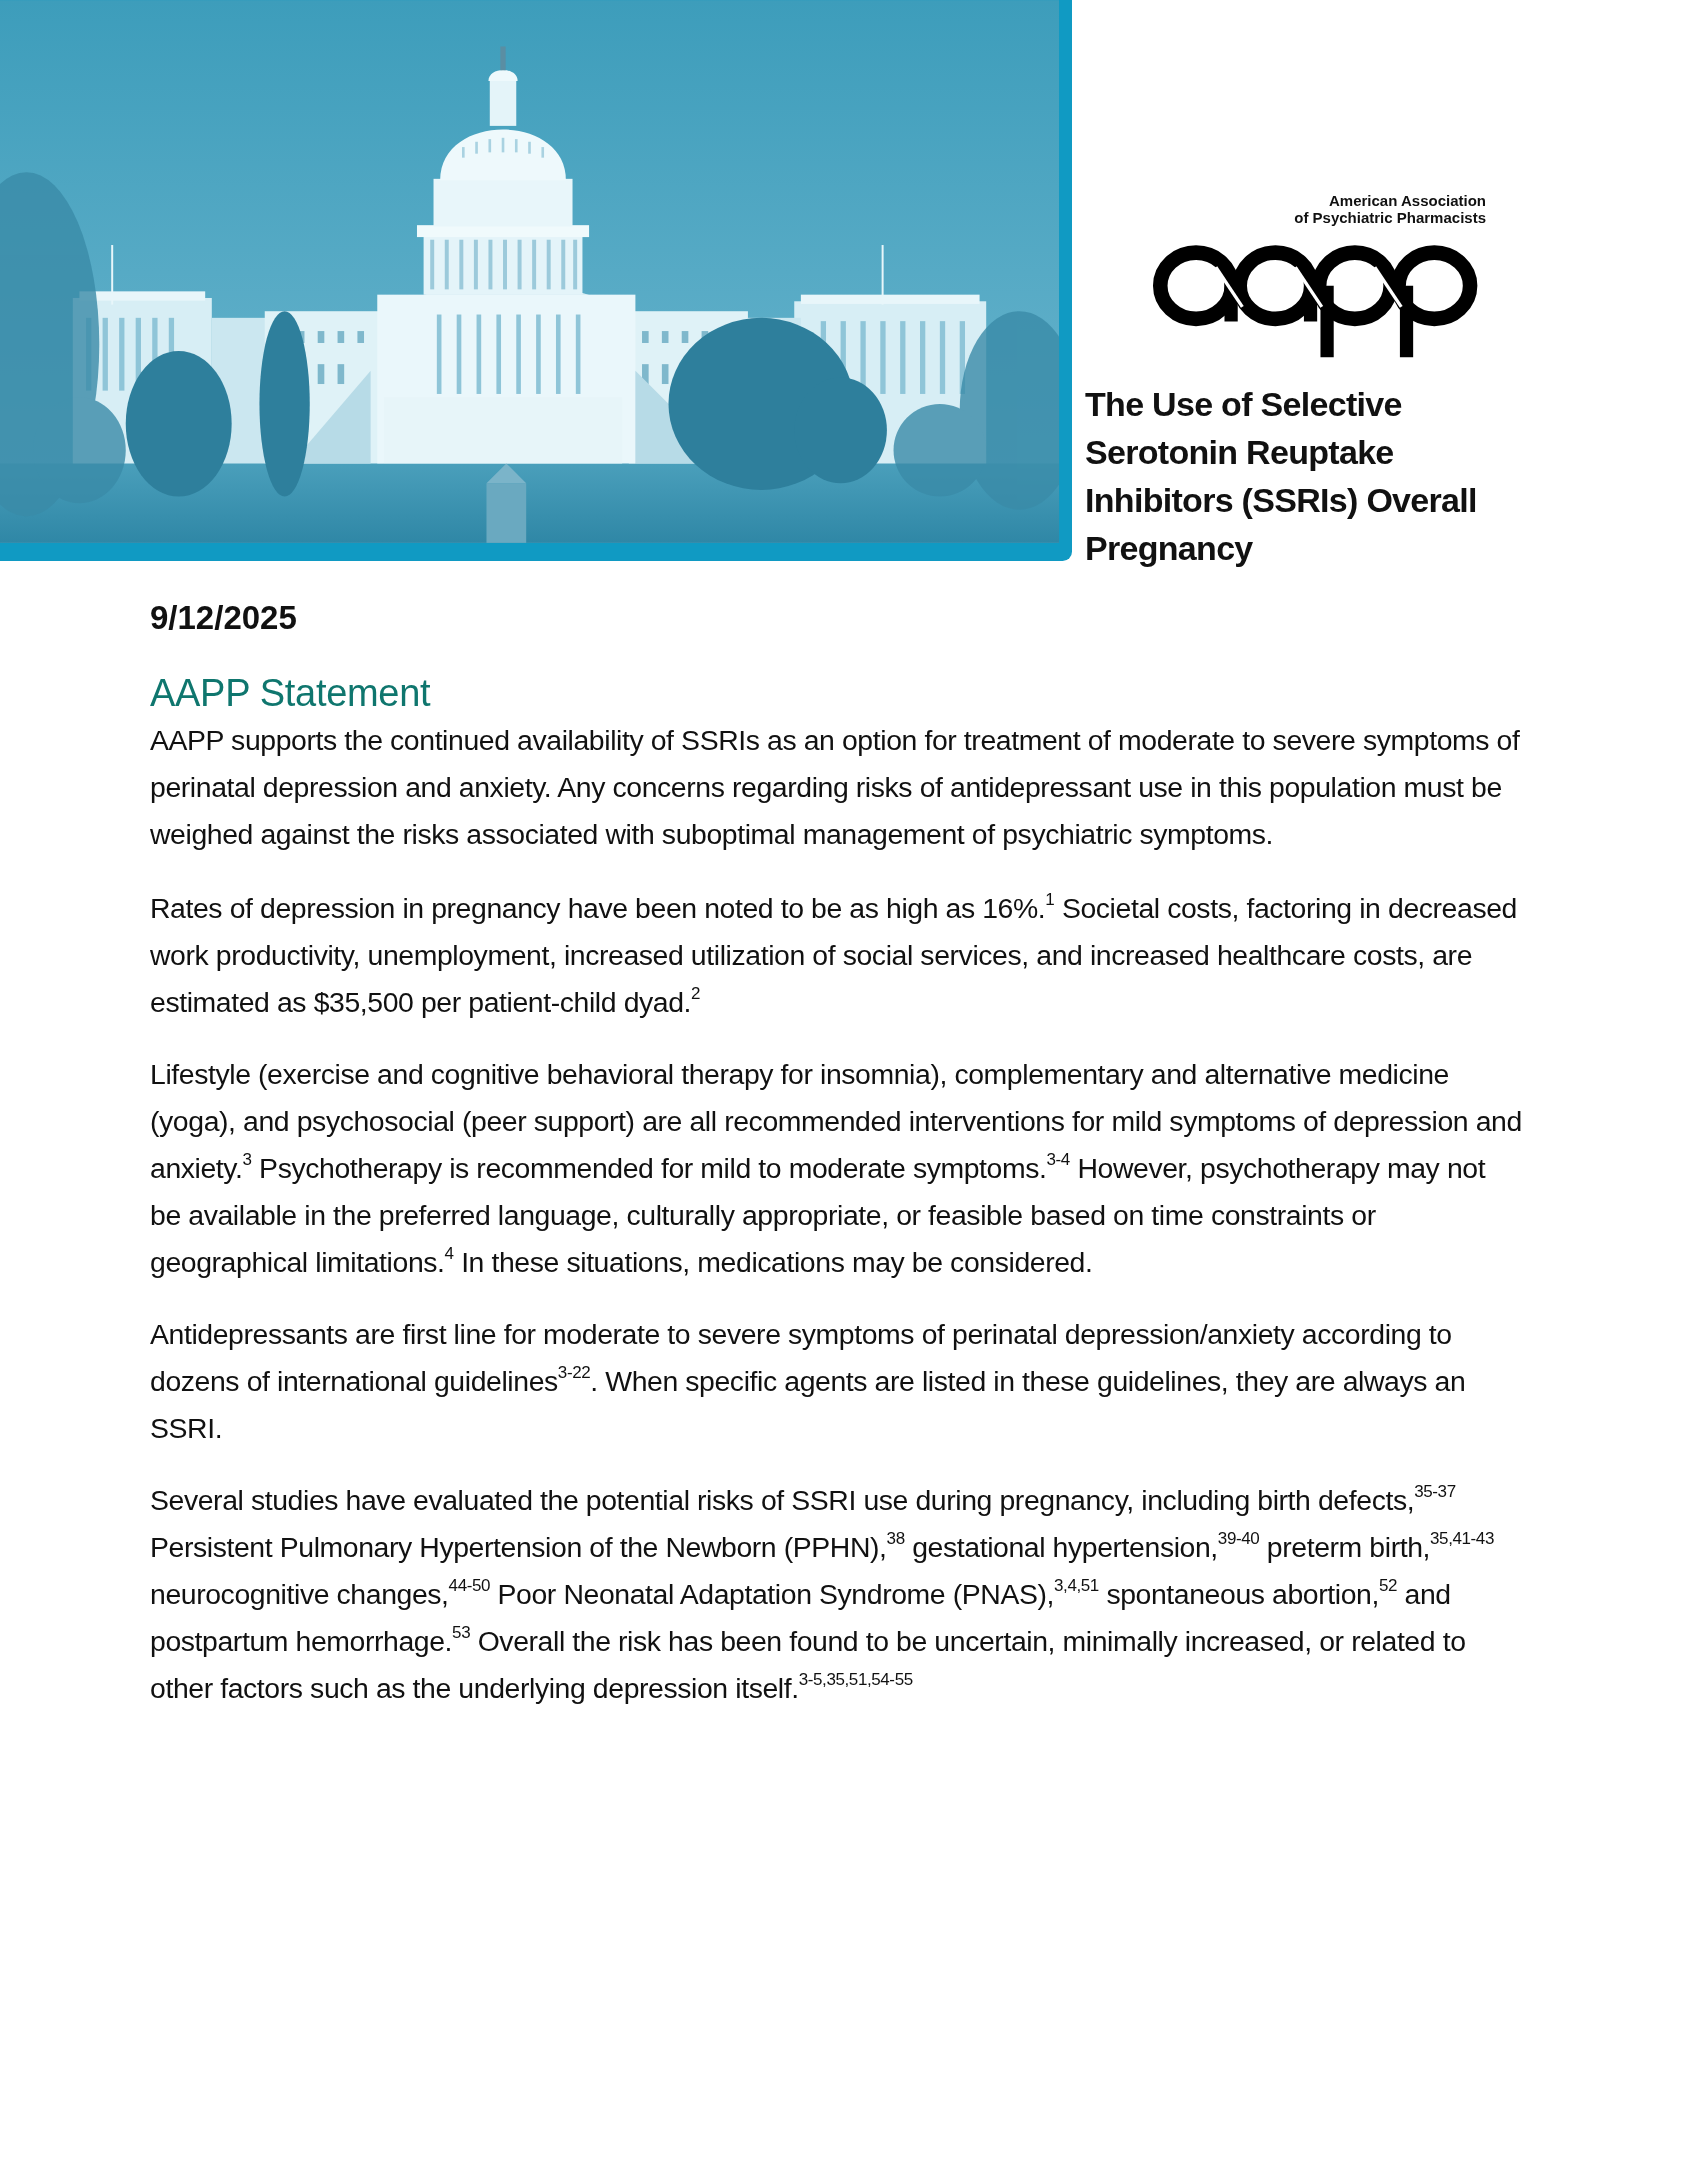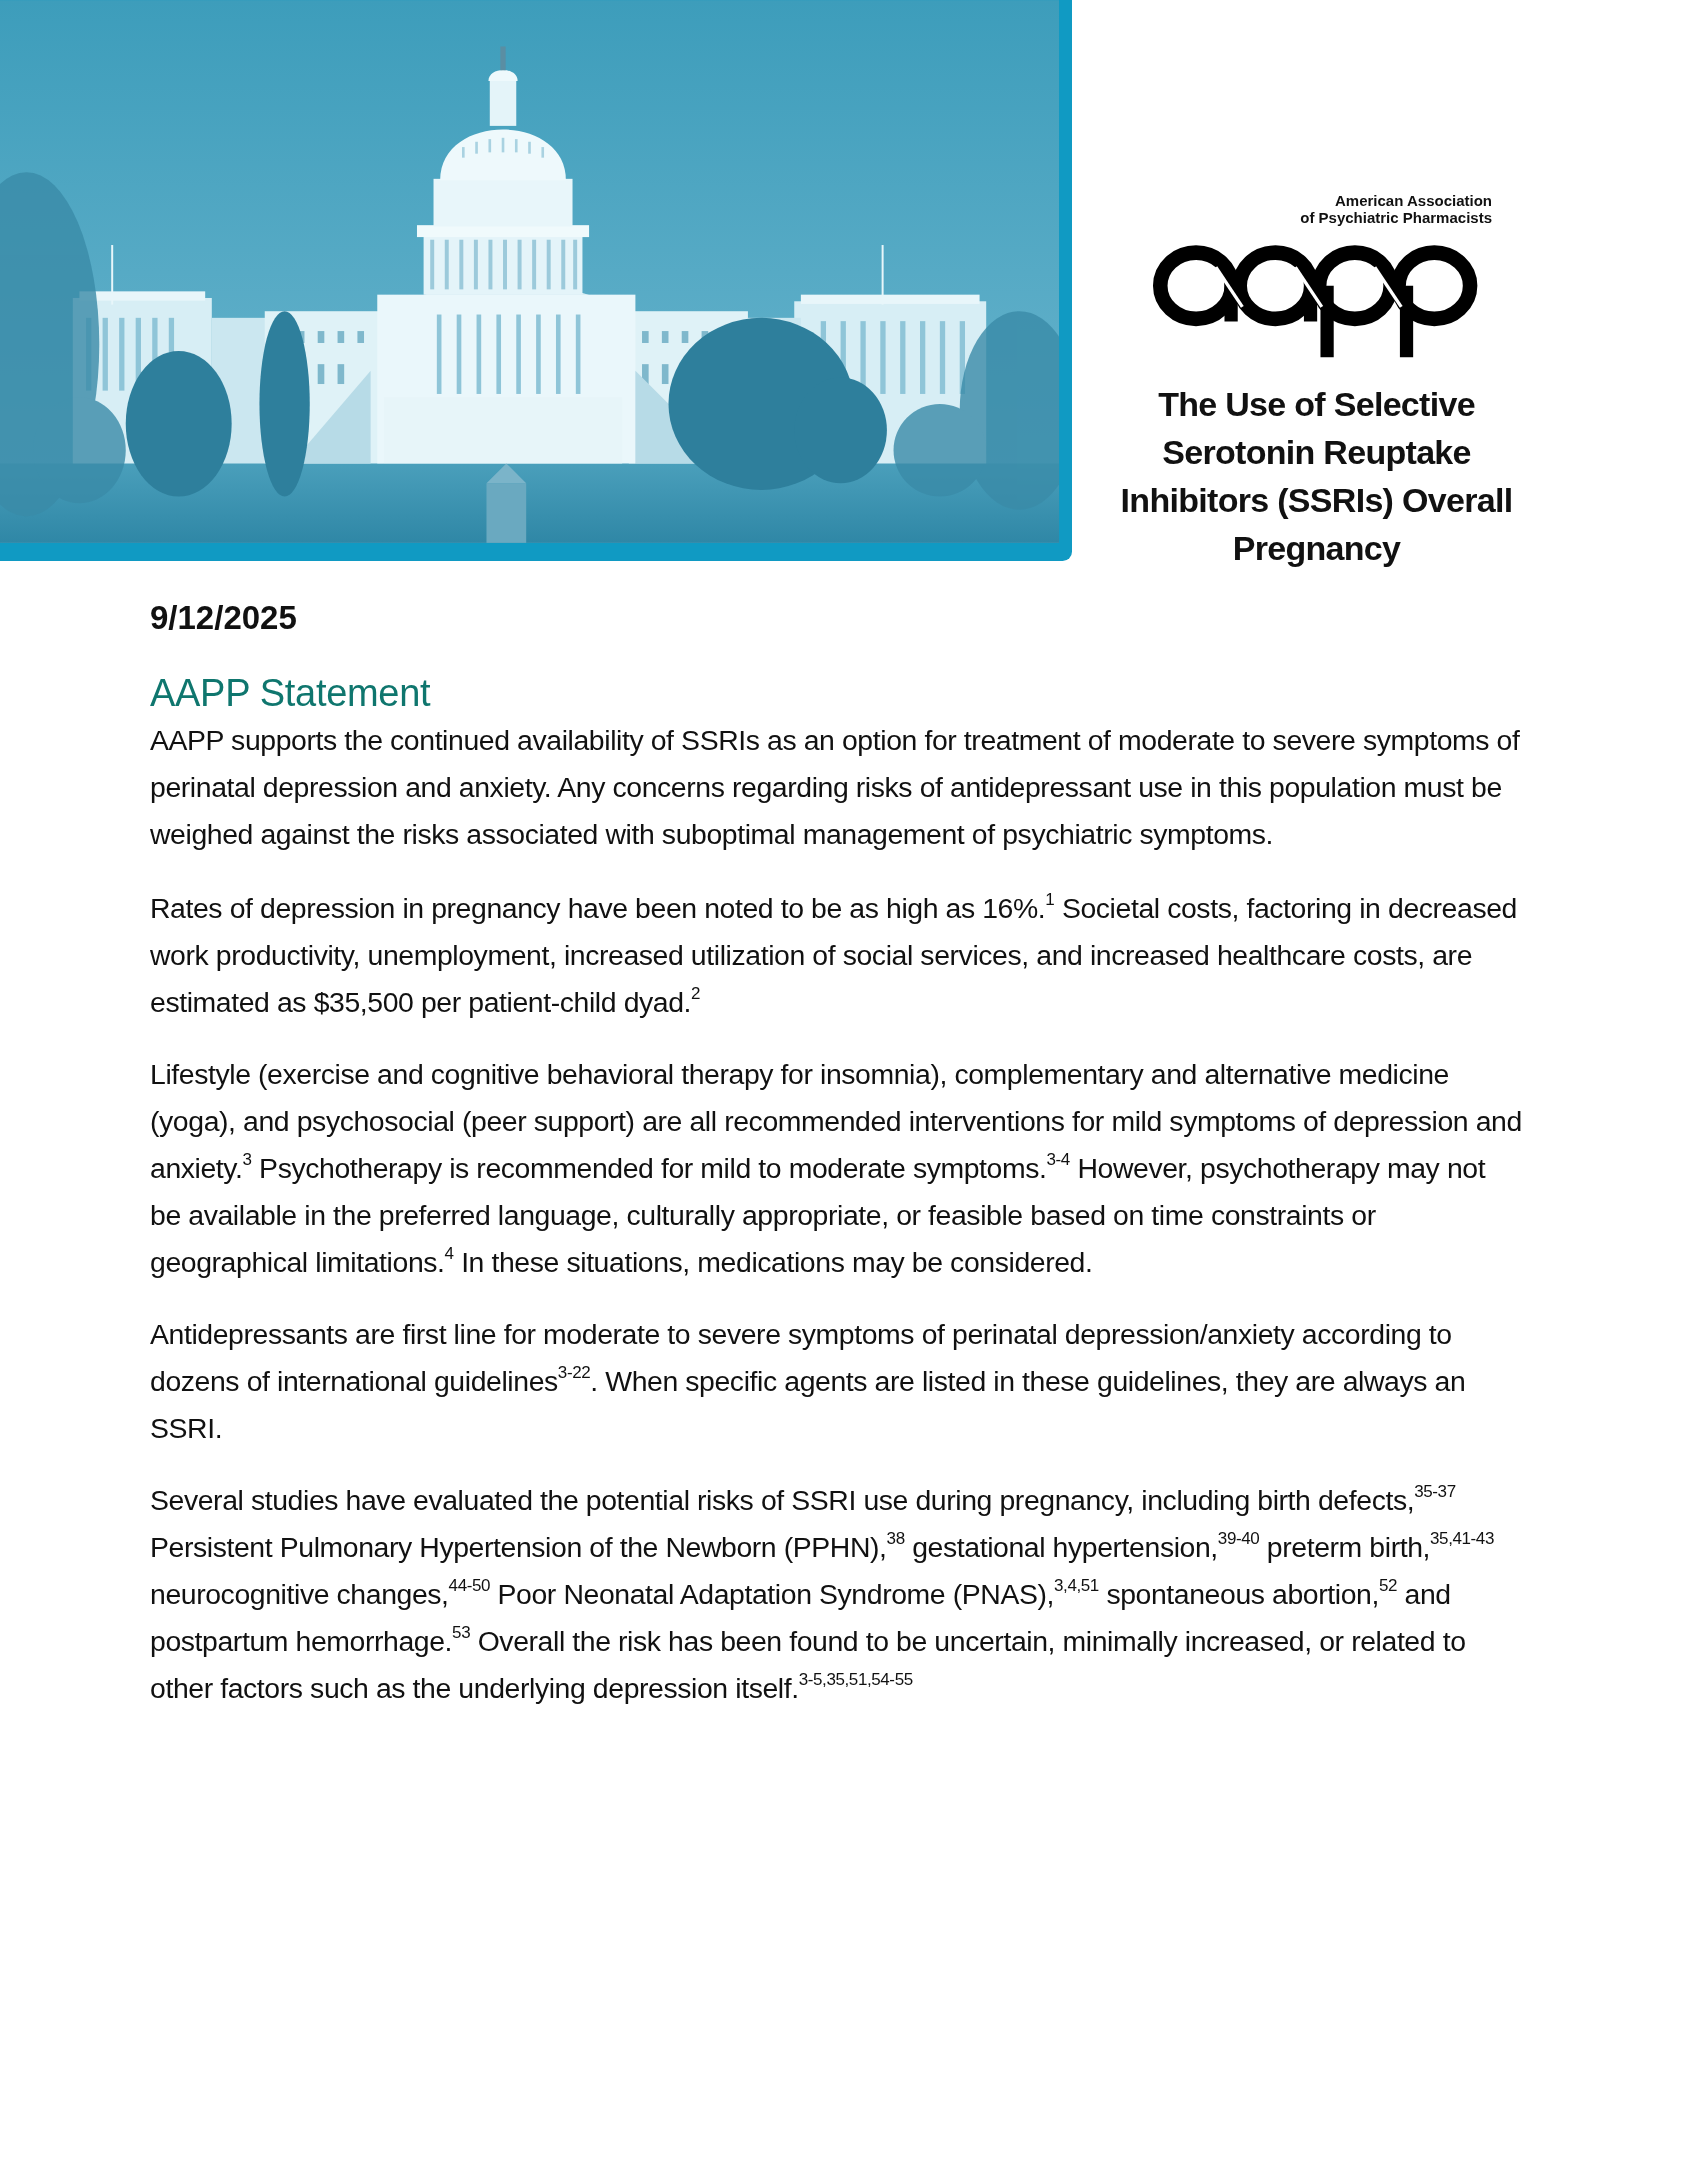--- a/index.html
+++ b/index.html
@@ -3,23 +3,23 @@
 <meta charset="utf-8">
 <style>
   html, body { margin:0; padding:0; background:#ffffff; }
   body { width:1687px; height:2183px; position:relative; overflow:hidden;
          font-family:"Liberation Sans", "DejaVu Sans", sans-serif; color:#111; }
   .hero { position:absolute; left:0; top:0; width:1072px; height:561px;
           background:#109ac3; border-bottom-right-radius:9.3px; }
   .hero-photo { position:absolute; left:0; top:0; width:1059px; height:543px; overflow:hidden; }
   .hero-photo svg { display:block; }
   .logo { position:absolute; left:1151px; top:192px; width:344px; }
-  .logo-org { text-align:right; font-size:15px; line-height:17px; font-weight:bold; color:#111; margin-right:3px; }
+  .logo-org { text-align:right; font-size:15px; line-height:17px; font-weight:bold; color:#111; margin-right:9px; }
   .logo-mark { margin-top:8px; }
-  .doc-title { position:absolute; left:1085px; top:380px; width:463px; text-align:center;
+  .doc-title { position:absolute; left:1085px; top:380px; width:463px; text-align:left;
                font-weight:bold; font-size:34px; line-height:48px; color:#111;
                letter-spacing:-0.7px; }
   .content { position:absolute; left:150px; top:595px; width:1373px; }
   .date { font-size:33px; line-height:46px; margin:0 0 29px 0;font-weight:bold; }
   h2 { font-weight:normal; color:#0f766e; font-size:38px; line-height:46px; margin:0 0 1.3px 0; letter-spacing:-0.3px; }
   p { font-size:28.4px; line-height:47px; margin:0 0 25px 0; letter-spacing:-0.4px; }
   .section-gap { height:1.3px; }
   sup { font-size:17px; line-height:0; vertical-align:0; position:relative; top:-12.6px; }
 </style>
 </head>

